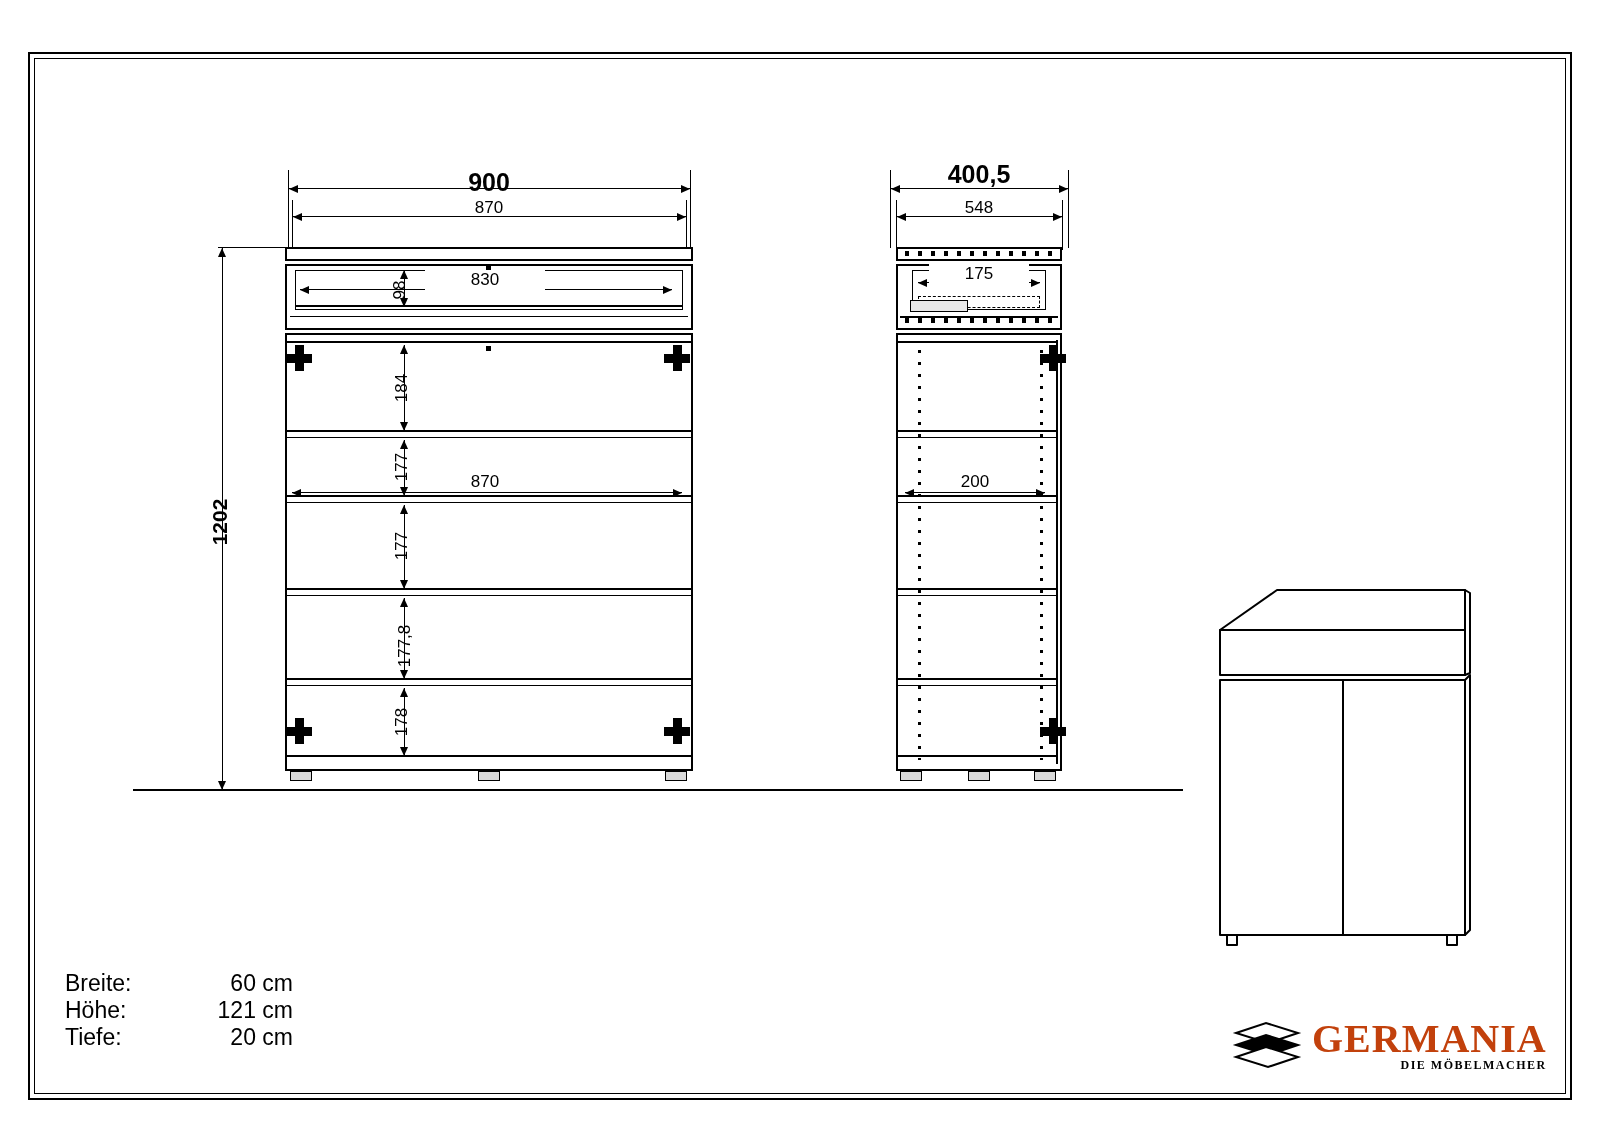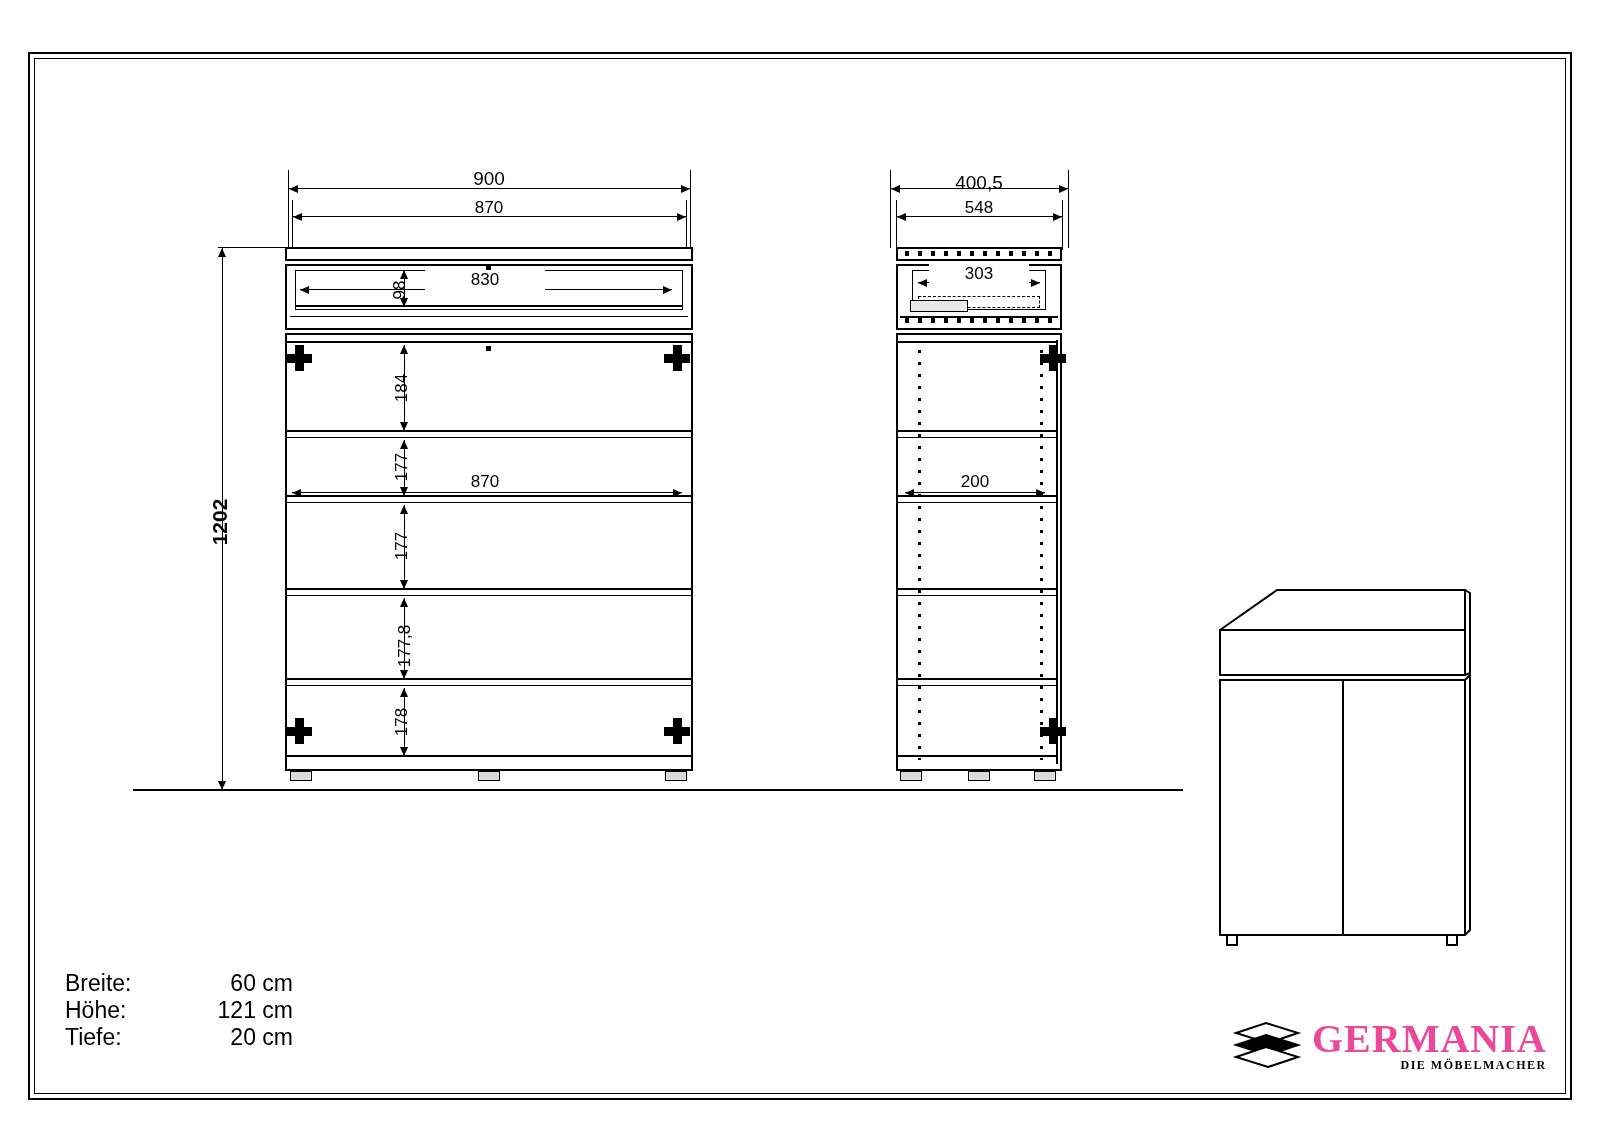--- a/index.html
+++ b/index.html
@@ -47,22 +47,22 @@
   .vline2 { width: 2px; }
 
   .dim-text {
     position: absolute;
     font-size: 17px;
     color: #000;
     white-space: nowrap;
     text-align: center;
   }
   .dim-text.bold {
-    font-weight: normal;
-    font-size: 19px;
+    font-weight: bold;
+    font-size: 25px;
   }
   .dim-text.vert {
     transform-origin: 50% 50%;
     transform: rotate(-90deg);
   }
   .dim-text.vert-big {
     transform-origin: 50% 50%;
     transform: rotate(-90deg);
     font-weight: bold;
     font-size: 21px;
@@ -171,21 +171,21 @@
     width: 70px;
     height: 52px;
     position: relative;
     margin-right: 10px;
   }
   .logo-text {
     font-family: "Liberation Serif", serif;
     font-size: 40px;
     font-weight: bold;
     letter-spacing: 1px;
-    color: #ec4899;
+    color: #c2410c;
     line-height: 0.95;
   }
   .logo-sub {
     font-family: "Liberation Serif", serif;
     font-size: 12px;
     font-weight: bold;
     letter-spacing: 1.5px;
     color: #000;
     text-align: right;
   }
@@ -298,21 +298,21 @@
     <div class="ln hline2" style="left:133px; top:789px; width:1050px;"></div>
   </div>
 
   <div>
 
     <div class="ln vline" style="left:890px; top:170px; height:78px;"></div>
     <div class="ln vline" style="left:1068px; top:170px; height:78px;"></div>
     <div class="ln hline" style="left:890px; top:188px; width:178px;"></div>
     <div class="arrow-l" style="left:891px; top:185px;"></div>
     <div class="arrow-r" style="left:1059px; top:185px;"></div>
-    <div class="dim-text bold" style="left:909px; top:172px; width:140px;">400,5</div>
+    <div class="dim-text bold" style="left:909px; top:160px; width:140px;">400,5</div>
 
     <div class="ln vline" style="left:896px; top:200px; height:50px;"></div>
     <div class="ln vline" style="left:1062px; top:200px; height:50px;"></div>
     <div class="ln hline" style="left:896px; top:216px; width:166px;"></div>
     <div class="arrow-l" style="left:897px; top:213px;"></div>
     <div class="arrow-r" style="left:1053px; top:213px;"></div>
     <div class="dim-text" style="left:909px; top:198px; width:140px;">548</div>
 
     <div class="panel-box" style="left:896px; top:247px; width:166px; height:14px;"></div>
     <div class="screwrow" style="left:905px; top:251px; width:148px;"></div>
@@ -320,21 +320,21 @@
     <div class="panel-box" style="left:896px; top:264px; width:166px; height:66px;"></div>
     <div class="thin-box" style="left:912px; top:270px; width:134px; height:40px;"></div>
     <div class="dashed-box" style="left:918px; top:296px; width:122px; height:12px;"></div>
     <div class="ln hline2" style="left:900px; top:316px; width:158px;"></div>
     <div class="screwrow" style="left:905px; top:318px; width:148px;"></div>
     <div class="thin-box" style="left:910px; top:300px; width:58px; height:12px; background:#e8e8e8;"></div>
 
     <div class="ln hline" style="left:918px; top:282px; width:122px;"></div>
     <div class="arrow-l" style="left:918px; top:279px;"></div>
     <div class="arrow-r" style="left:1031px; top:279px;"></div>
-    <div class="dim-text" style="left:929px; top:264px; width:100px; background:#fff;">303</div>
+    <div class="dim-text" style="left:929px; top:264px; width:100px; background:#fff;">175</div>
 
     <div class="panel-box" style="left:896px; top:333px; width:166px; height:438px;"></div>
     <div class="ln vline2" style="left:1056px; top:340px; height:424px;"></div>
     <div class="dot-col" style="left:918px; top:350px; height:410px;"></div>
     <div class="dot-col" style="left:1040px; top:350px; height:410px;"></div>
 
     <div class="ln hline2" style="left:898px; top:341px; width:158px;"></div>
     <div class="ln hline2" style="left:898px; top:430px; width:158px;"></div>
     <div class="ln hline" style="left:898px; top:437px; width:158px;"></div>
     <div class="ln hline2" style="left:898px; top:495px; width:158px;"></div>

